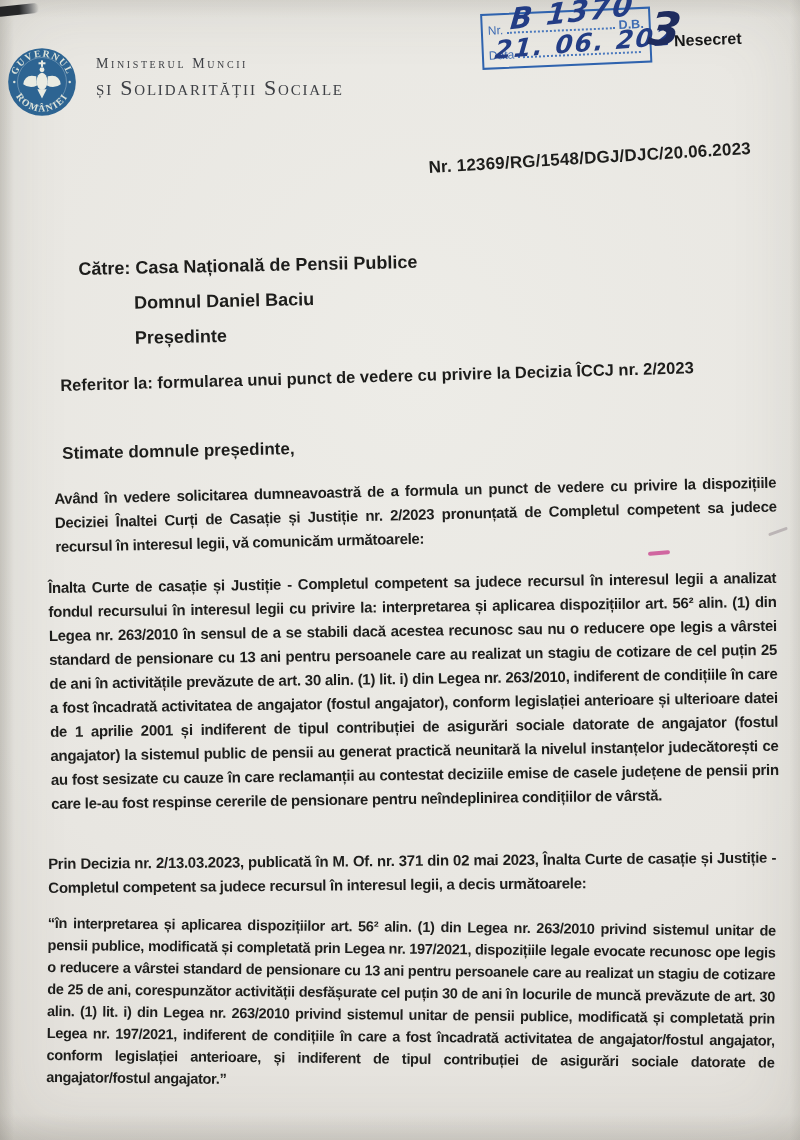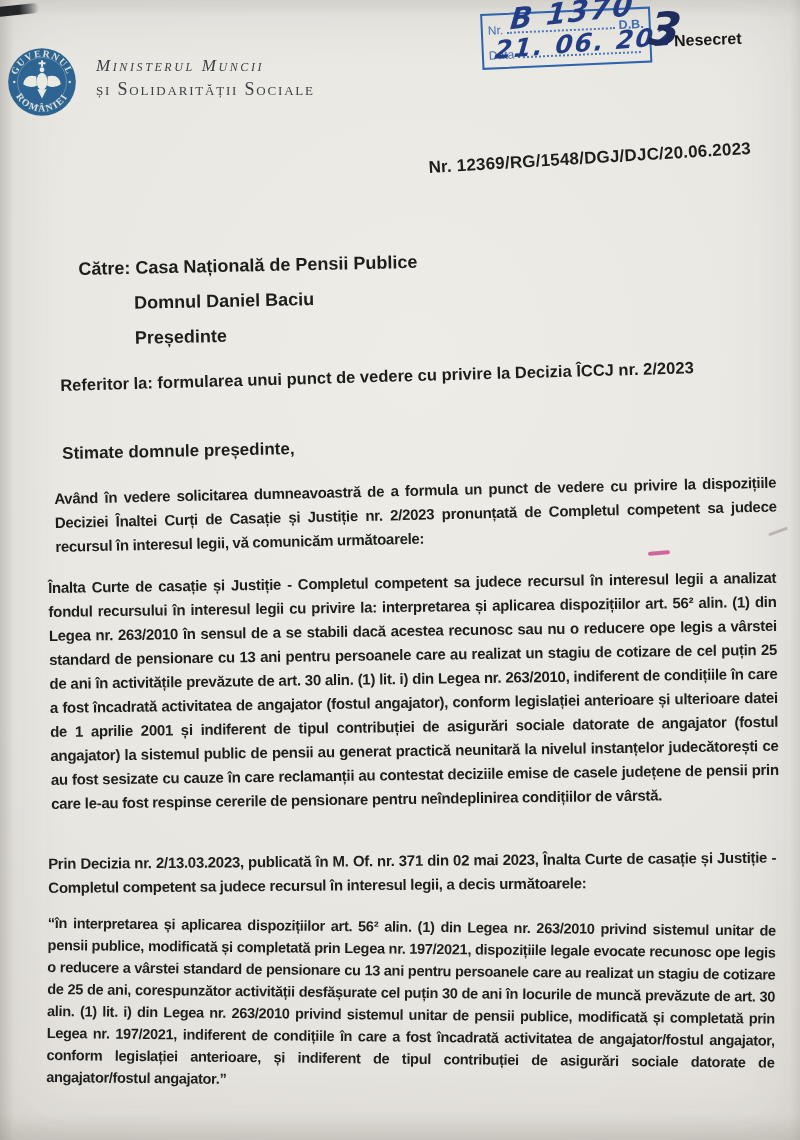--- a/index.html
+++ b/index.html
@@ -30,22 +30,22 @@
   .seal-ring { fill: none; stroke: #cfdae0; stroke-width: .9; opacity: .55; }
   .seal-text { fill: #dde3da; font-family: "Liberation Serif", serif; font-size: 13.5px; letter-spacing: 2px; font-weight: bold; }
   .seal-dot { fill: #dde3da; }
   .seal-eagle rect, .seal-eagle circle, .seal-eagle ellipse, .seal-eagle path { fill: #e9ebe2; }
 
   
   .ministry {
     position: absolute; left: 96px; top: 56px; color: #3e4045;
     font-family: "Liberation Serif", serif; font-variant: small-caps;
   }
-  .ministry-line1 { font-size: 17px; letter-spacing: 2.6px; font-style: italic; }
-  .ministry-line2 { font-size: 18px; letter-spacing: 1.8px; margin-top: 3px; }
+  .ministry-line1 { font-size: 14px; letter-spacing: 2.6px; }
+  .ministry-line2 { font-size: 22px; letter-spacing: 1.8px; margin-top: 3px; }
 
   
   .stamp-group { position: absolute; left: 480px; top: 12px; width: 210px; height: 80px; transform: rotate(-2.5deg); transform-origin: left top; }
   .stamp-box { position: absolute; left: 0; top: 2px; width: 166px; height: 52px; border: 2.5px solid #2f63ae; }
   .stamp-row { display: flex; align-items: flex-end; height: 25px; padding: 0 5px; }
   .stamp-label { font-size: 12px; color: #3f6cb3; line-height: 1; padding-bottom: 4px; }
   .stamp-label.db { font-size: 12.5px; font-weight: bold; }
   .leader { flex: 1; border-bottom: 2px dotted #4a78bd; margin: 0 4px 6px 4px; }
   .hw { position: absolute; font-family: "DejaVu Sans", sans-serif; font-style: italic; font-weight: bold; color: #233d85; white-space: nowrap; }
   .hw-nr { left: 30px; top: -13px; font-size: 29px; letter-spacing: 2px; transform: rotate(-4deg) skewX(-12deg); }

